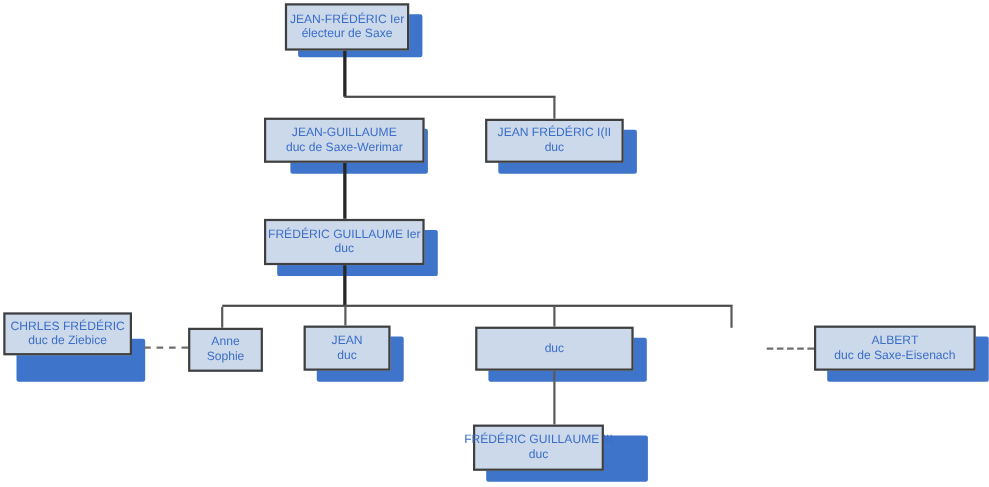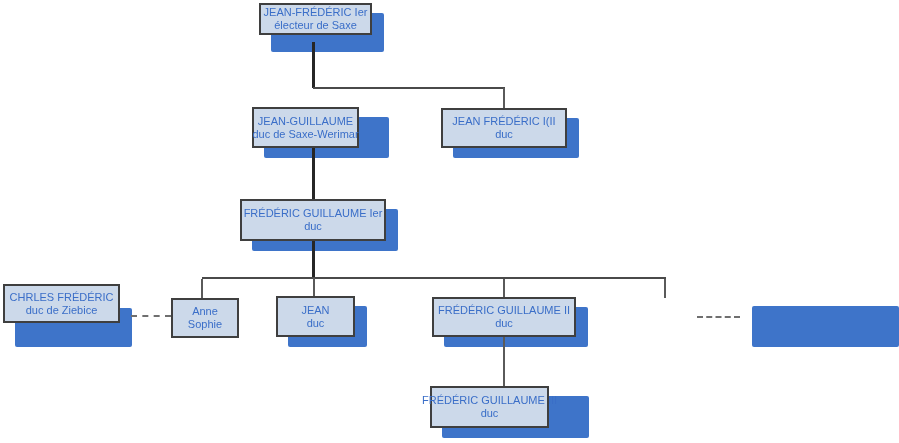--- a/index.html
+++ b/index.html
@@ -61,26 +61,26 @@
   <div class="line v-thick" style="left:312px;top:241px;height:37px"></div>
   <div class="line h-line" style="left:202px;top:277px;width:464px"></div>
   <div class="line v-thin" style="left:201px;top:279px;height:19px"></div>
   <div class="line v-thin" style="left:313px;top:278px;height:18px"></div>
   <div class="line v-thin" style="left:503px;top:279px;height:18px"></div>
   <div class="line v-thin" style="left:664px;top:279px;height:19px"></div>
   <div class="line v-thin" style="left:503px;top:337px;height:49px"></div>
   <div class="line dash" style="left:131px;top:315px;width:40px"></div>
   <div class="line dash" style="left:697px;top:316px;width:43px"></div>
 
-  <div class="node" style="left:259px;top:3px;width:113px;height:32px">
+  <div class="node" style="left:259px;top:3px;width:113px;height:43px">
     <span>JEAN-FRÉDÉRIC Ier</span>
     <span>électeur de Saxe</span>
   </div>
 
-  <div class="node" style="left:252px;top:107px;width:107px;height:41px">
+  <div class="node" style="left:240px;top:107px;width:146px;height:41px">
     <span>JEAN-GUILLAUME</span>
     <span>duc de Saxe-Werimar</span>
   </div>
 
   <div class="node" style="left:441px;top:108px;width:126px;height:40px">
     <span>JEAN FRÉDÉRIC I(II</span>
     <span>duc</span>
   </div>
 
   <div class="node" style="left:240px;top:199px;width:146px;height:42px">
@@ -97,24 +97,27 @@
     <span>Anne</span>
     <span>Sophie</span>
   </div>
 
   <div class="node" style="left:276px;top:296px;width:79px;height:41px">
     <span>JEAN</span>
     <span>duc</span>
   </div>
 
   <div class="node" style="left:432px;top:297px;width:144px;height:40px">
-    <span>FRÉDÉRIC GUILLAUME II</span>
     <span>duc</span>
   </div>
 
 
+  <div class="node" style="left:740px;top:296px;width:147px;height:41px">
+    <span>ALBERT</span>
+    <span>duc de Saxe-Eisenach</span>
+  </div>
 
   <div class="node" style="left:430px;top:386px;width:119px;height:42px">
     <span>FRÉDÉRIC GUILLAUME III</span>
     <span>duc</span>
   </div>
 
 </div>
 
 </body></html>

